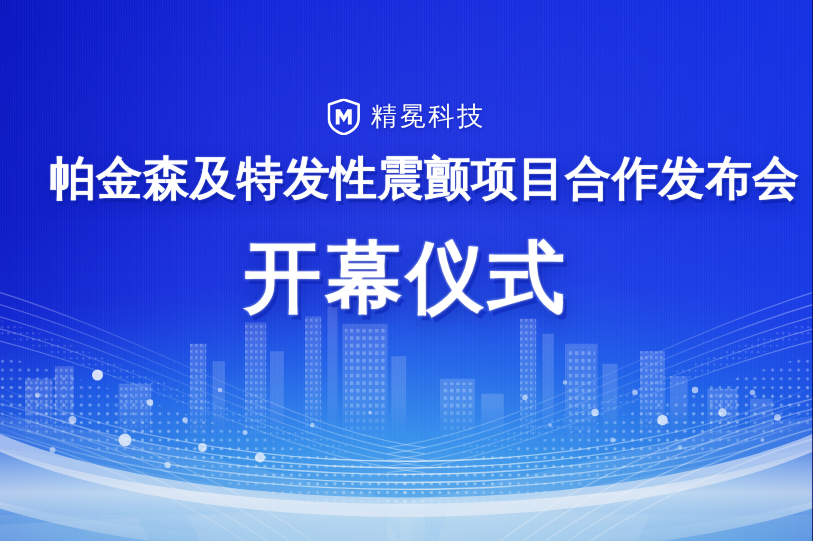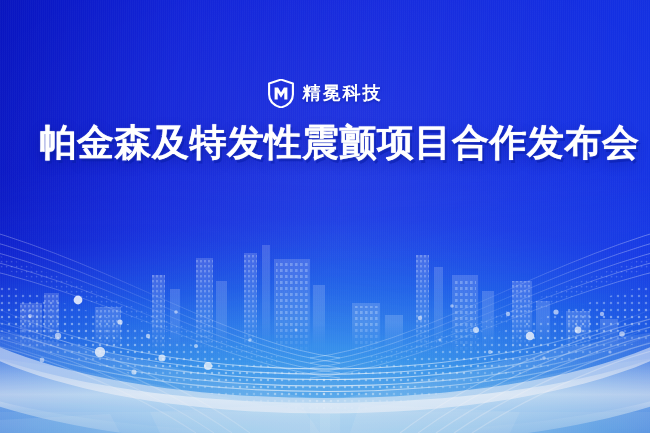--- a/index.html
+++ b/index.html
@@ -49,22 +49,22 @@
     top: 76px; left: 0; right: 0;
     display: flex;
     align-items: center;
     justify-content: center;
     gap: 9px;
     height: 34px;
   }
   .logo-mark { width: 26px; height: 29px; display:block; }
   .logo-text {
     color: #ffffff;
-    font-size: 18px;
-    font-weight: 700;
+    font-size: 21px;
+    font-weight: 400;
     letter-spacing: 2px;
     line-height: 1;
     text-shadow: 0 1px 3px rgba(0,20,120,.45);
     white-space: nowrap;
   }
 
   
   .title-1 {
     position: absolute;
     top: 124px; left: 0; right: 0;
@@ -353,14 +353,15 @@
   <div class="logo-row">
     <svg class="logo-mark" viewBox="0 0 26 29">
       <path d="M13 0.6 L24.9 4.6 L24.9 15.4 C24.9 22.3 19.8 26.4 13 28.5 C6.2 26.4 1.1 22.3 1.1 15.4 L1.1 4.6 Z" fill="none" stroke="#ffffff" stroke-width="2.1" stroke-linejoin="round"></path>
       <path d="M6.6 20.6 L6.6 8.4 L10.1 8.4 L13 13.4 L15.9 8.4 L19.4 8.4 L19.4 20.6 L16.3 20.6 L16.3 13.6 L13 18.7 L9.7 13.6 L9.7 20.6 Z" fill="#ffffff"></path>
     </svg>
     <div class="logo-text">精冕科技</div>
   </div>
 
   <div class="title-1">帕金森及特发性震颤项目合作发布会</div>
 
+  <div class="title-2">开幕仪式</div>
 
 </div>
 
 </body></html>

